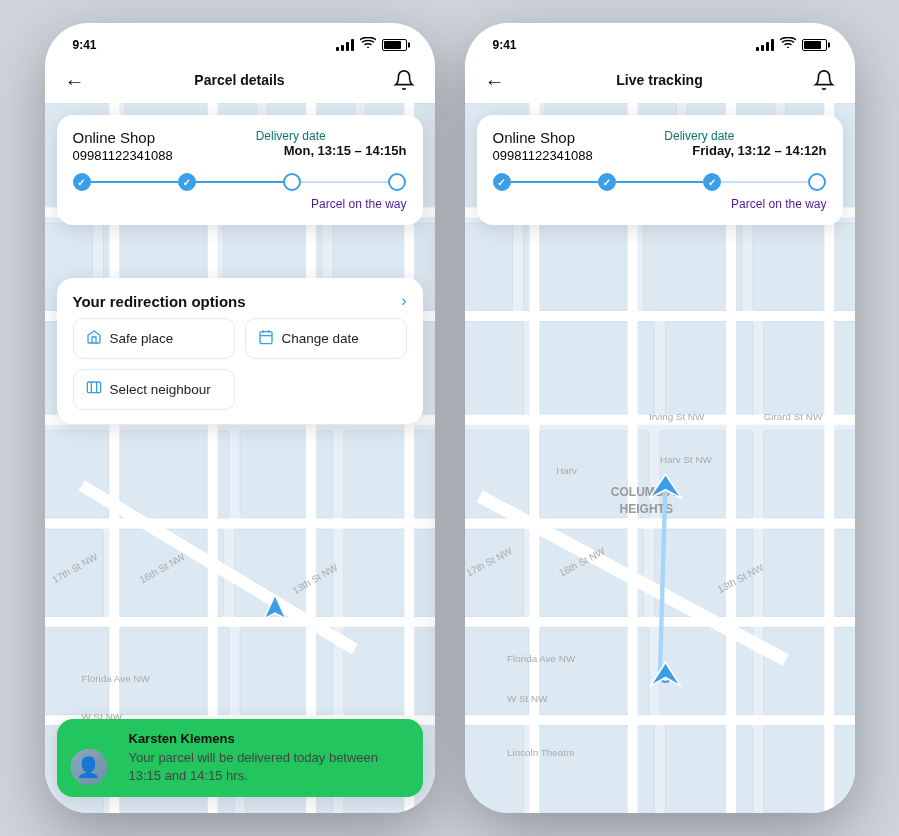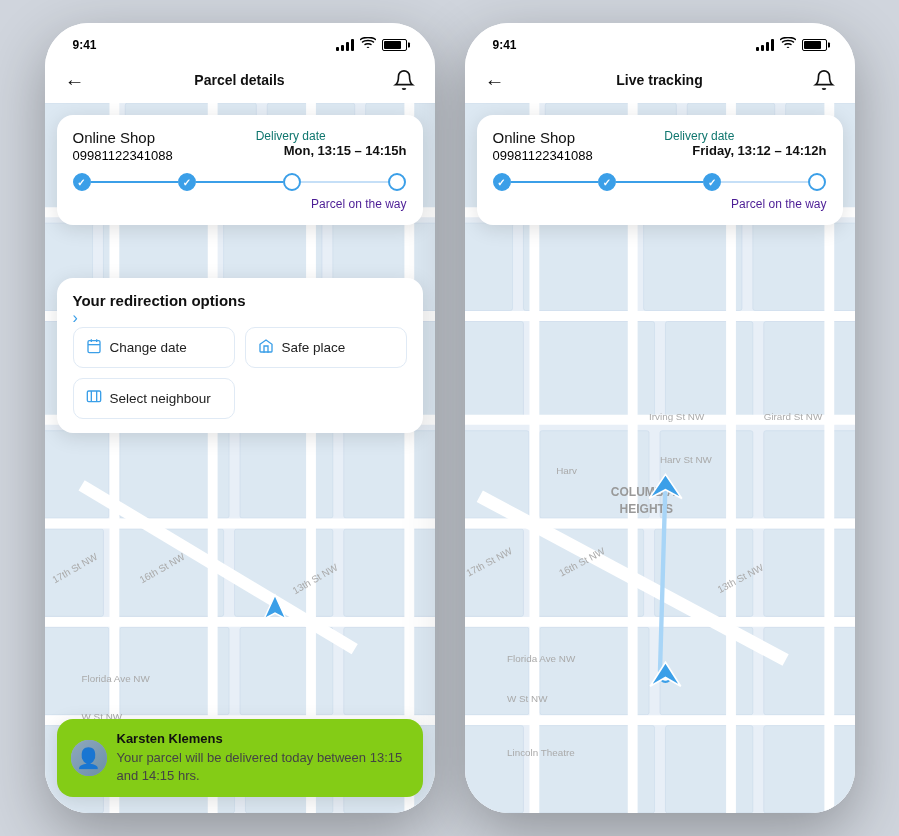--- a/index.html
+++ b/index.html
@@ -227,22 +227,22 @@
       right: 12px;
       background: #fff;
       border-radius: 16px;
       padding: 14px 16px;
       box-shadow: 0 4px 20px rgba(0,0,0,0.12);
       z-index: 20;
     }
     .redirection-header {
       display: flex;
       justify-content: space-between;
-      margin-bottom: 0;
-      flex-direction: column;
+      align-items: center;
+      margin-bottom: 8px;
     }
     .redirection-title {
       font-size: 15px;
       font-weight: 700;
       color: #111;
     }
     .redirection-arrow {
       color: #3b9fe8;
       font-size: 16px;
     }
@@ -269,28 +269,28 @@
       color: #3b9fe8;
       flex-shrink: 0;
     }
 
     
     .bottom-notification {
       position: absolute;
       bottom: 16px;
       left: 12px;
       right: 12px;
-      background: #84cc16;
+      background: #22c55e;
       border-radius: 16px;
       padding: 12px 14px;
       box-shadow: 0 4px 20px rgba(0,0,0,0.12);
       z-index: 20;
       display: flex;
-      gap: 10px;
-      align-items: center;
+      gap: 22px;
+      align-items: flex-end;
     }
     .avatar {
       width: 36px;
       height: 36px;
       border-radius: 50%;
       background: linear-gradient(135deg, #a0b4c8 0%, #7a9ab5 100%);
       flex-shrink: 0;
       overflow: hidden;
       display: flex;
       align-items: center;
@@ -470,36 +470,36 @@
 
     <div class="redirection-section">
       <div class="redirection-header">
         <span class="redirection-title">Your redirection options</span>
         <span class="redirection-arrow">›</span>
       </div>
       <div class="options-grid">
         <button class="option-btn">
           <span class="option-icon">
             <svg width="16" height="16" viewBox="0 0 24 24" fill="none" stroke="#3b9fe8" stroke-width="2">
+              <path d="M3 9.5L12 3l9 6.5V20a1 1 0 0 1-1 1H4a1 1 0 0 1-1-1V9.5z"></path>
+              <polyline points="9 22 9 12 15 12 15 22"></polyline>
+            </svg>
+          </span>
+          <span>Safe place</span>
+        </button>
+        <button class="option-btn">
+          <span class="option-icon">
+            <svg width="16" height="16" viewBox="0 0 24 24" fill="none" stroke="#3b9fe8" stroke-width="2">
               <rect x="3" y="4" width="18" height="18" rx="2"></rect>
               <line x1="16" y1="2" x2="16" y2="6"></line>
               <line x1="8" y1="2" x2="8" y2="6"></line>
               <line x1="3" y1="10" x2="21" y2="10"></line>
             </svg>
           </span>
           <span>Change date</span>
-        </button>
-        <button class="option-btn">
-          <span class="option-icon">
-            <svg width="16" height="16" viewBox="0 0 24 24" fill="none" stroke="#3b9fe8" stroke-width="2">
-              <path d="M3 9.5L12 3l9 6.5V20a1 1 0 0 1-1 1H4a1 1 0 0 1-1-1V9.5z"></path>
-              <polyline points="9 22 9 12 15 12 15 22"></polyline>
-            </svg>
-          </span>
-          <span>Safe place</span>
         </button>
         <button class="option-btn">
           <span class="option-icon">
             <svg width="16" height="16" viewBox="0 0 24 24" fill="none" stroke="#3b9fe8" stroke-width="2">
               <rect x="2" y="3" width="20" height="16" rx="2"></rect>
               <path d="M8 3v16"></path>
               <path d="M16 3v16"></path>
             </svg>
           </span>
           <span>Select neighbour</span>

